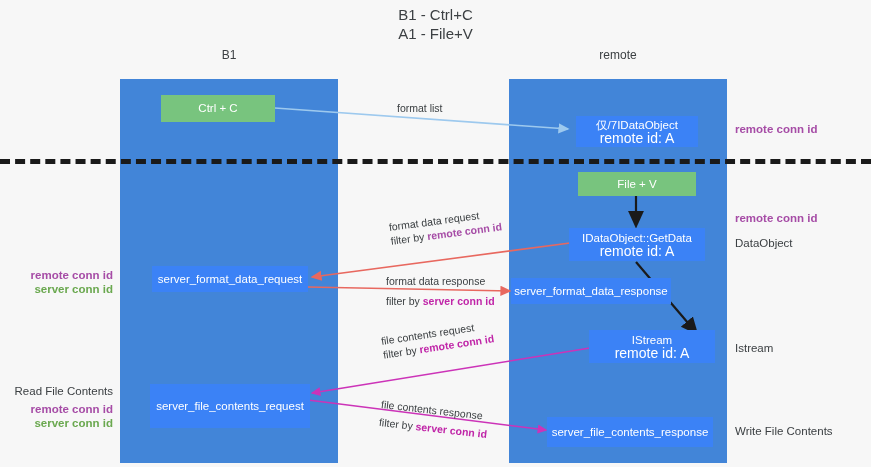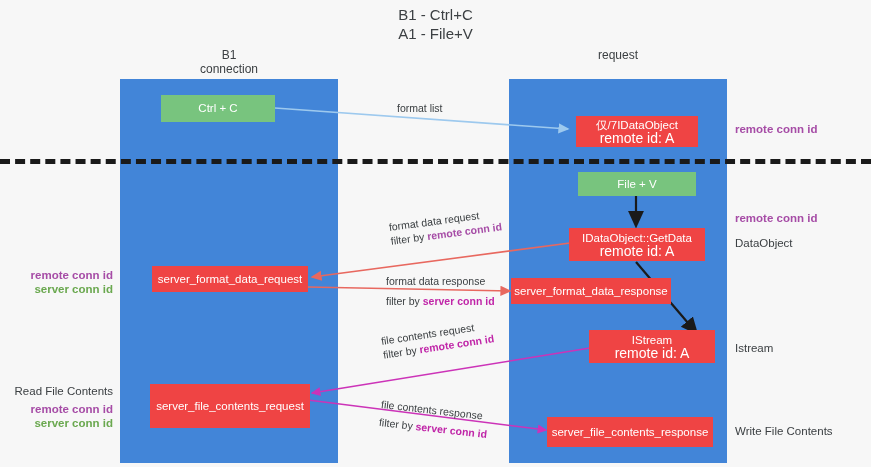--- a/index.html
+++ b/index.html
@@ -20,21 +20,21 @@
     position:absolute;text-align:center;font-size:12px;color:#3c4043;line-height:14px;
   }
   .lane{position:absolute;background:#4285d8;}
 
   .node{
     position:absolute;box-sizing:border-box;
     display:flex;flex-direction:column;align-items:center;justify-content:center;
     color:#ffffff;font-size:11.5px;line-height:13px;text-align:center;
   }
   .node.green{background:#78c47e;}
-  .node.orange{background:#ef4444;}
+  .node.orange{background:#3b82f6;}
   .node .l2{font-size:14px;}
 
   .side-label{position:absolute;font-size:11.5px;line-height:14px;color:#3c4043;}
   .side-label.right{text-align:left;}
   .side-label.left{text-align:right;}
   .purple{color:#a64ca6;font-weight:bold;}
   .green-t{color:#6aa84f;font-weight:bold;}
 
   .edge-label{
     position:absolute;font-size:10.5px;line-height:14px;color:#3c4043;
@@ -54,24 +54,23 @@
   <div class="title">
     <div>B1 - Ctrl+C</div>
     <div>A1 - File+V</div>
   </div>
 
   <div class="lane" style="left:120px;top:79px;width:218px;height:384px;"></div>
   <div class="lane" style="left:509px;top:79px;width:218px;height:384px;"></div>
 
   <div class="col-head" style="left:120px;top:48px;width:218px;">
     <div>B1</div>
-    <div>connection</div>
   </div>
   <div class="col-head" style="left:509px;top:48px;width:218px;">
-    <div>request</div>
+    <div>remote</div>
   </div>
 
   <svg class="layer" viewBox="0 0 871 467">
     <defs>
       <marker id="ah-blue" markerWidth="7" markerHeight="7" refX="6" refY="3.2" orient="auto">
         <path d="M0,0 L7,3.2 L0,6.4 z" fill="#9dc9ee"></path>
       </marker>
       <marker id="ah-red" markerWidth="7" markerHeight="7" refX="6" refY="3.2" orient="auto">
         <path d="M0,0 L7,3.2 L0,6.4 z" fill="#e8685f"></path>
       </marker>

